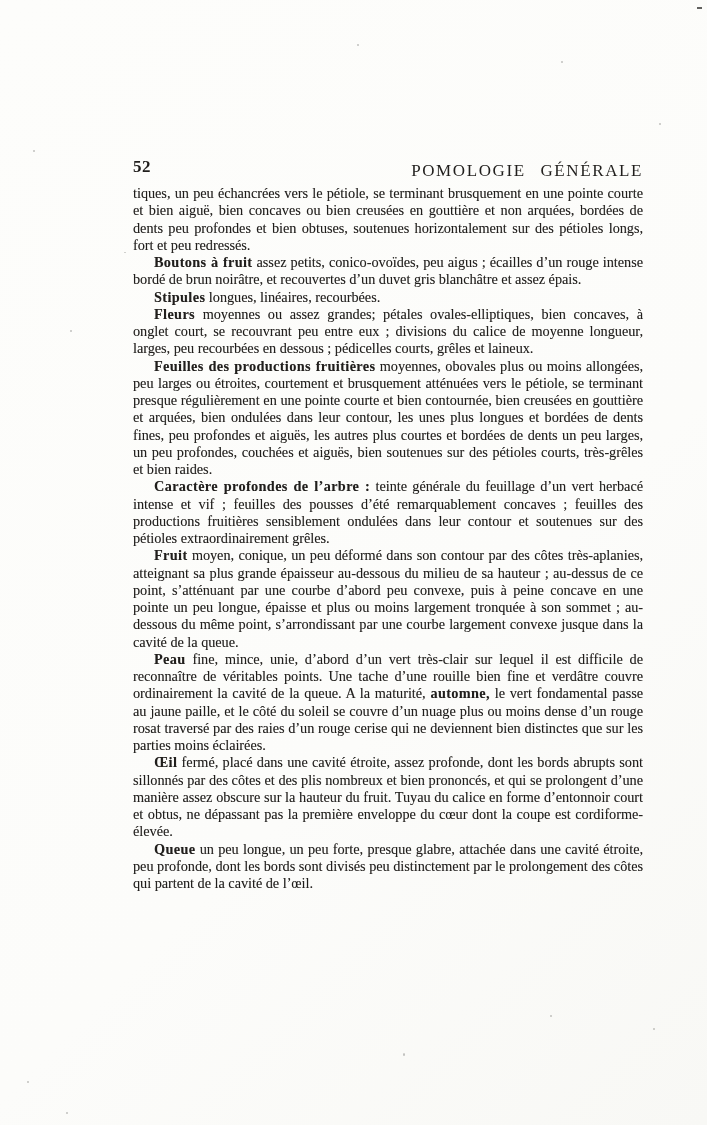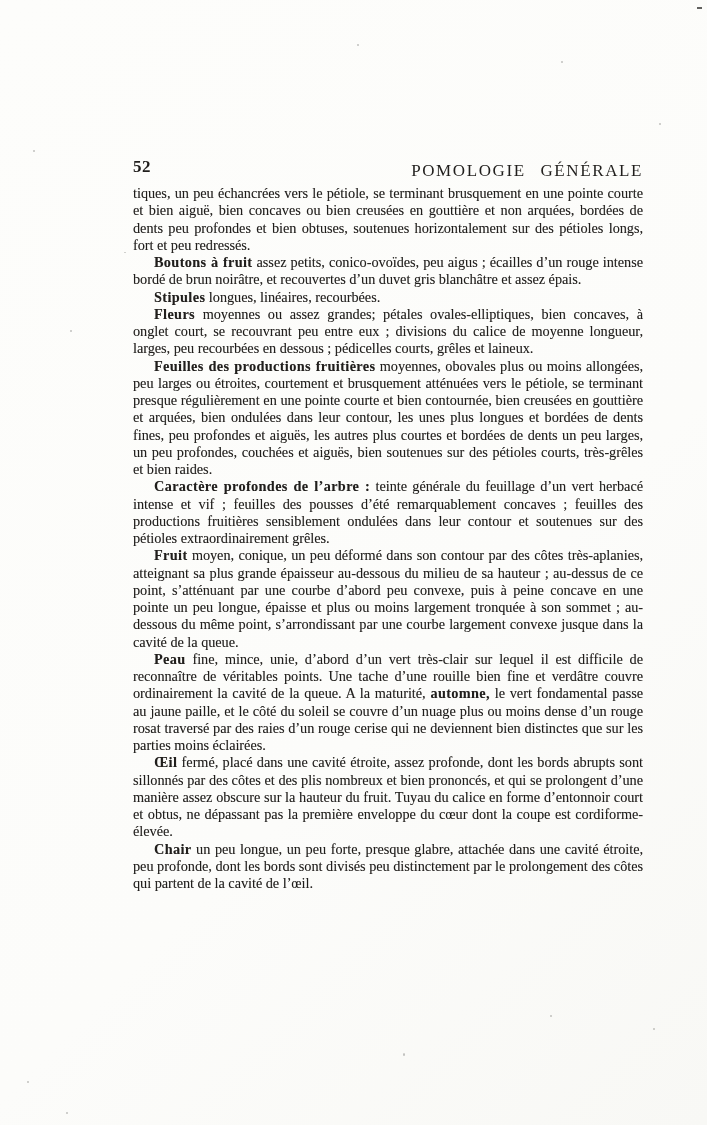--- a/index.html
+++ b/index.html
@@ -111,17 +111,17 @@
     <p><span class="lead">Feuilles des productions fruitières</span><span> moyennes, obovales plus ou moins allongées, peu larges ou étroites, courtement et brusquement atténuées vers le pétiole, se terminant presque régulièrement en une pointe courte et bien contournée, bien creusées en gouttière et arquées, bien ondulées dans leur contour, les unes plus longues et bordées de dents fines, peu profondes et aiguës, les autres plus courtes et bordées de dents un peu larges, un peu profondes, couchées et aiguës, bien soutenues sur des pétioles courts, très-grêles et bien raides.</span></p>
 
     <p><span class="lead">Caractère profondes de l’arbre :</span><span> teinte générale du feuillage d’un vert herbacé intense et vif ; feuilles des pousses d’été remarquablement concaves ; feuilles des productions fruitières sensiblement ondulées dans leur contour et soutenues sur des pétioles extraordinairement grêles.</span></p>
 
     <p><span class="lead">Fruit</span><span> moyen, conique, un peu déformé dans son contour par des côtes très-aplanies, atteignant sa plus grande épaisseur au-dessous du milieu de sa hauteur ; au-dessus de ce point, s’atténuant par une courbe d’abord peu convexe, puis à peine concave en une pointe un peu longue, épaisse et plus ou moins largement tronquée à son sommet ; au-dessous du même point, s’arrondissant par une courbe largement convexe jusque dans la cavité de la queue.</span></p>
 
     <p><span class="lead">Peau</span><span> fine, mince, unie, d’abord d’un vert très-clair sur lequel il est difficile de reconnaître de véritables points. Une tache d’une rouille bien fine et verdâtre couvre ordinairement la cavité de la queue. A la maturité, </span><span class="lead">automne,</span><span> le vert fondamental passe au jaune paille, et le côté du soleil se couvre d’un nuage plus ou moins dense d’un rouge rosat traversé par des raies d’un rouge cerise qui ne deviennent bien distinctes que sur les parties moins éclairées.</span></p>
 
     <p><span class="lead">Œil</span><span> fermé, placé dans une cavité étroite, assez profonde, dont les bords abrupts sont sillonnés par des côtes et des plis nombreux et bien prononcés, et qui se prolongent d’une manière assez obscure sur la hauteur du fruit. Tuyau du calice en forme d’entonnoir court et obtus, ne dépassant pas la première enveloppe du cœur dont la coupe est cordiforme-élevée.</span></p>
 
-    <p><span class="lead">Chair</span><span> un peu longue, un peu forte, presque glabre, attachée dans une cavité étroite, peu profonde, dont les bords sont divisés peu distinctement par le prolongement des côtes qui partent de la cavité de l’œil.</span></p>
+    <p><span class="lead">Queue</span><span> un peu longue, un peu forte, presque glabre, attachée dans une cavité étroite, peu profonde, dont les bords sont divisés peu distinctement par le prolongement des côtes qui partent de la cavité de l’œil.</span></p>
 
 
   </main>
 </div>
 
 </body></html>

